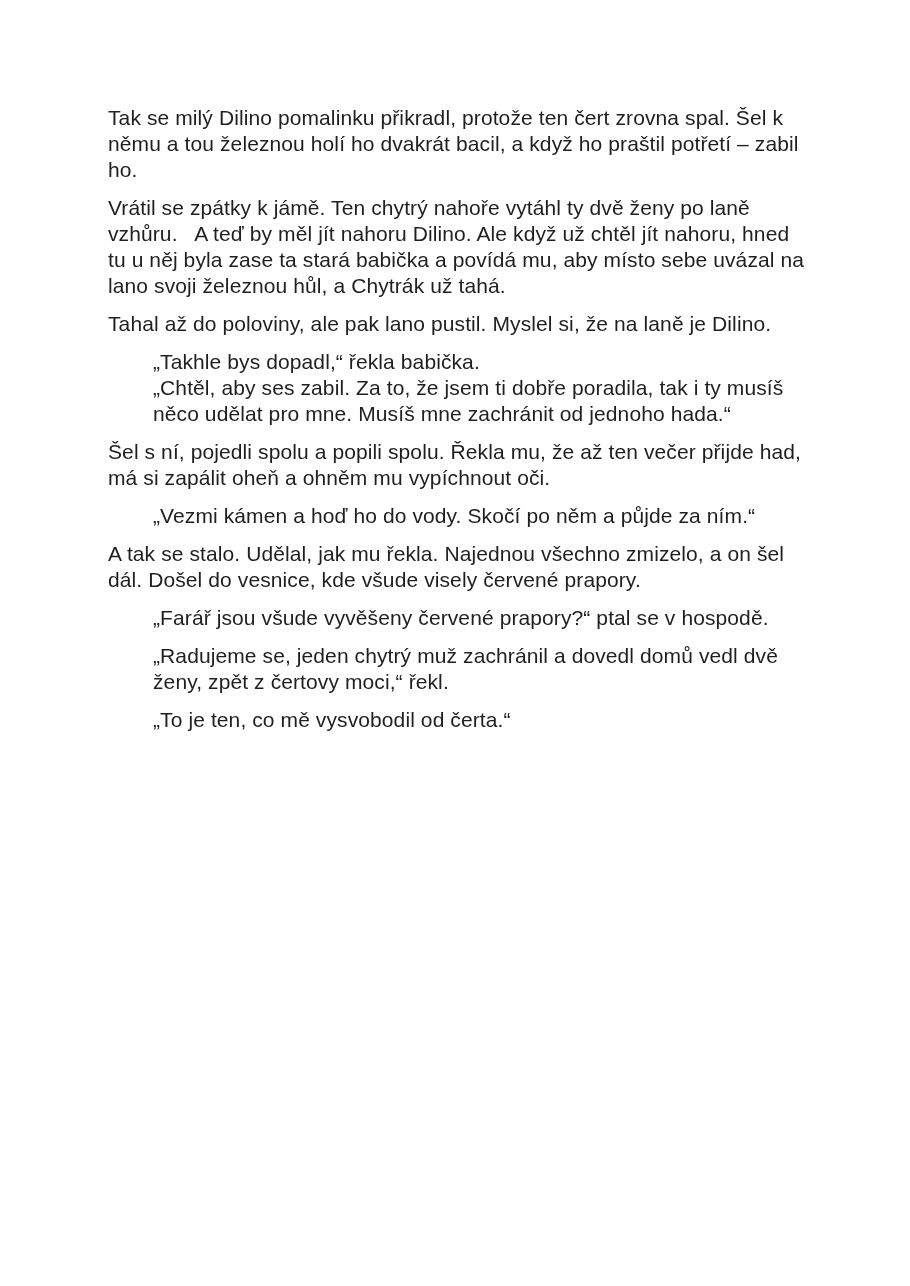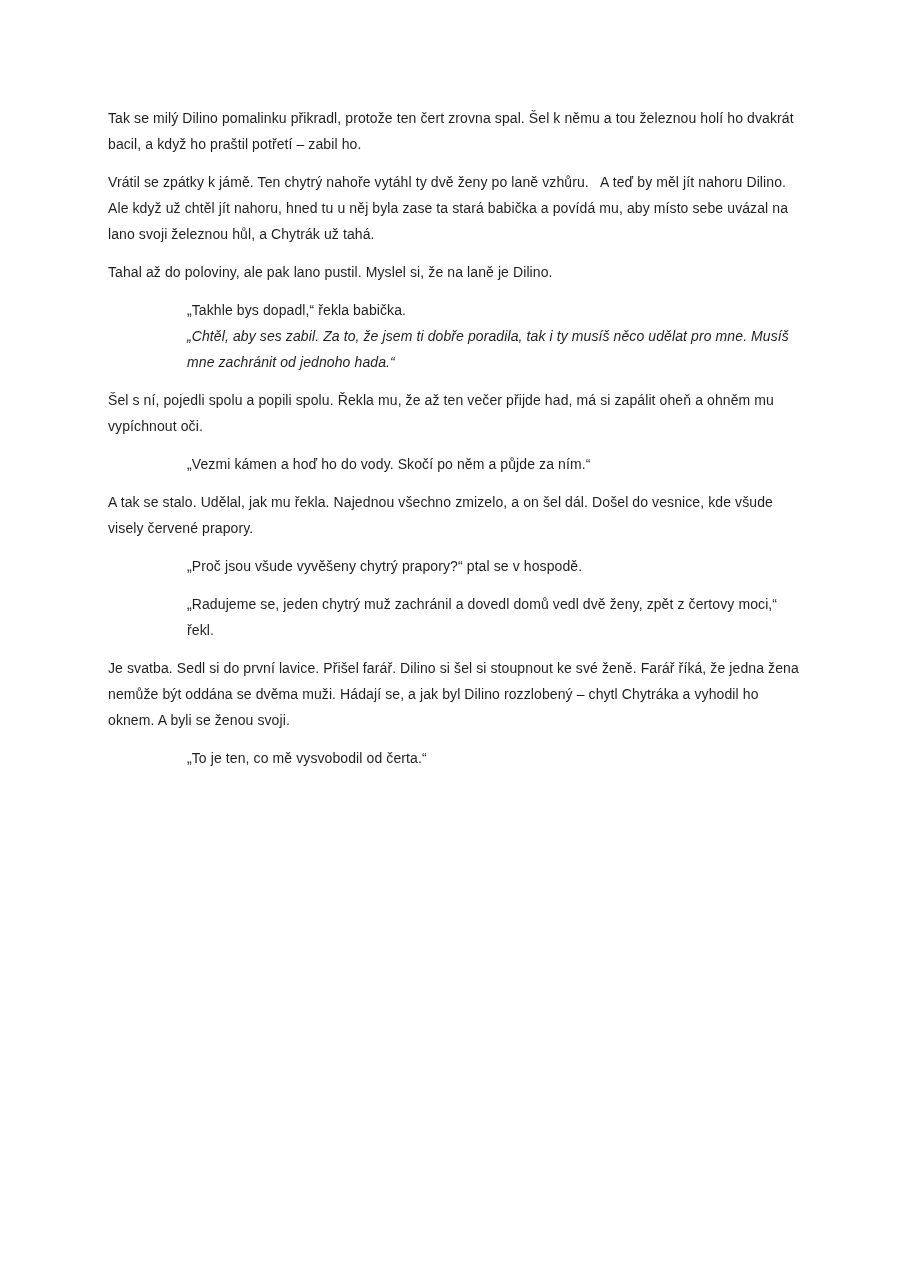--- a/index.html
+++ b/index.html
@@ -14,52 +14,50 @@
     background: #ffffff;
     overflow: hidden;
     font-family: "Liberation Sans", "DejaVu Sans", sans-serif;
   }
   .text-column {
     position: absolute;
     left: 108px;
     top: 105px;
     width: 700px;
     color: #1f1f1f;
-    font-size: 14px;
+    font-size: 21px;
     line-height: 26px;
     letter-spacing: 0.1px;
   }
   .text-column p {
     margin: 0;
     white-space: pre-wrap;
   }
   .text-column p + p {
     margin-top: 12px;
   }
   
   .text-column p.quote {
-    margin-left: 79px;
+    margin-left: 45px;
   }
   
   .text-column p + p.follow {
     margin-top: 0;
-    font-style: italic;
   }
 </style>
 </head>
 <body>
 
 <div class="page">
   <div class="text-column">
     <p>Tak se milý Dilino pomalinku přikradl, protože ten čert zrovna spal. Šel k němu a tou železnou holí ho dvakrát bacil, a když ho praštil potřetí – zabil ho.</p>
     <p>Vrátil se zpátky k jámě. Ten chytrý nahoře vytáhl ty dvě ženy po laně vzhůru.   A teď by měl jít nahoru Dilino. Ale když už chtěl jít nahoru, hned tu u něj byla zase ta stará babička a povídá mu, aby místo sebe uvázal na lano svoji železnou hůl, a Chytrák už tahá.</p>
     <p>Tahal až do poloviny, ale pak lano pustil. Myslel si, že na laně je Dilino.</p>
     <p class="quote">„Takhle bys dopadl,“ řekla babička.</p>
     <p class="quote follow">„Chtěl, aby ses zabil. Za to, že jsem ti dobře poradila, tak i ty musíš něco udělat pro mne. Musíš mne zachránit od jednoho hada.“</p>
     <p>Šel s ní, pojedli spolu a popili spolu. Řekla mu, že až ten večer přijde had, má si zapálit oheň a ohněm mu vypíchnout oči.</p>
     <p class="quote">„Vezmi kámen a hoď ho do vody. Skočí po něm a půjde za ním.“</p>
     <p>A tak se stalo. Udělal, jak mu řekla. Najednou všechno zmizelo, a on šel dál. Došel do vesnice, kde všude visely červené prapory.</p>
-    <p class="quote">„Proč jsou všude vyvěšeny chytrý prapory?“ ptal se v hospodě.</p>
+    <p class="quote">„Farář jsou všude vyvěšeny červené prapory?“ ptal se v hospodě.</p>
     <p class="quote">„Radujeme se, jeden chytrý muž zachránil a dovedl domů vedl dvě ženy, zpět z&nbsp;čertovy moci,“ řekl.</p>
-    <p>Je svatba. Sedl si do první lavice. Přišel farář. Dilino si šel si stoupnout ke své ženě. Farář říká, že jedna žena nemůže být oddána se dvěma muži. Hádají se, a jak byl Dilino rozzlobený – chytl Chytráka a vyhodil ho oknem. A byli se ženou svoji.</p>
     <p class="quote">„To je ten, co mě vysvobodil od čerta.“</p>
   </div>
 </div>
 
 </body></html>

